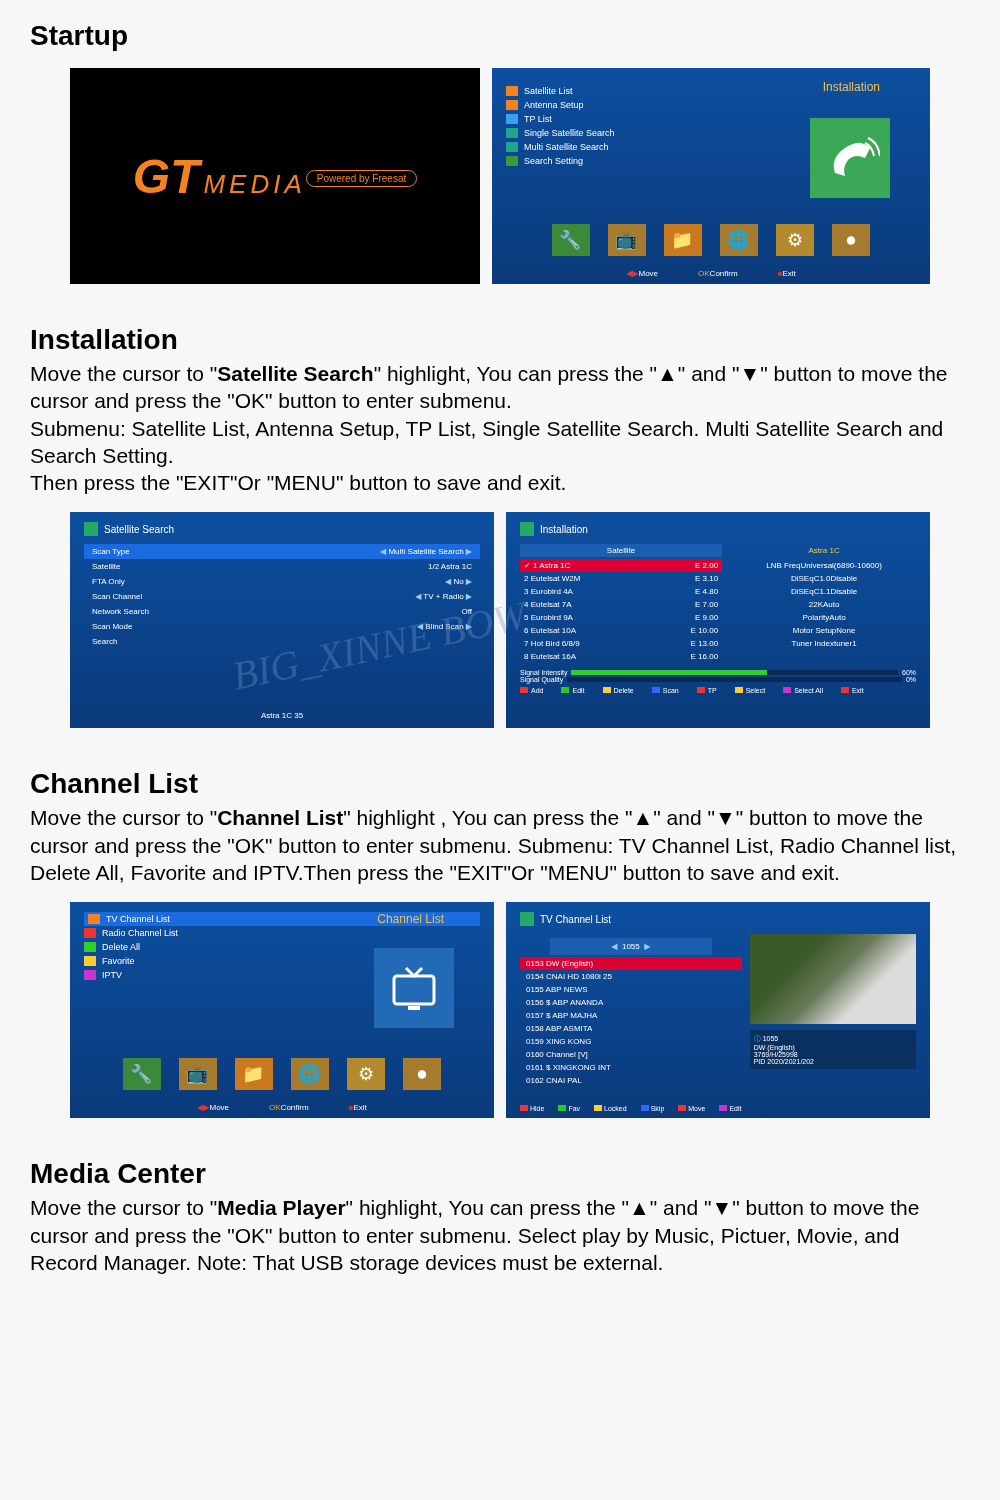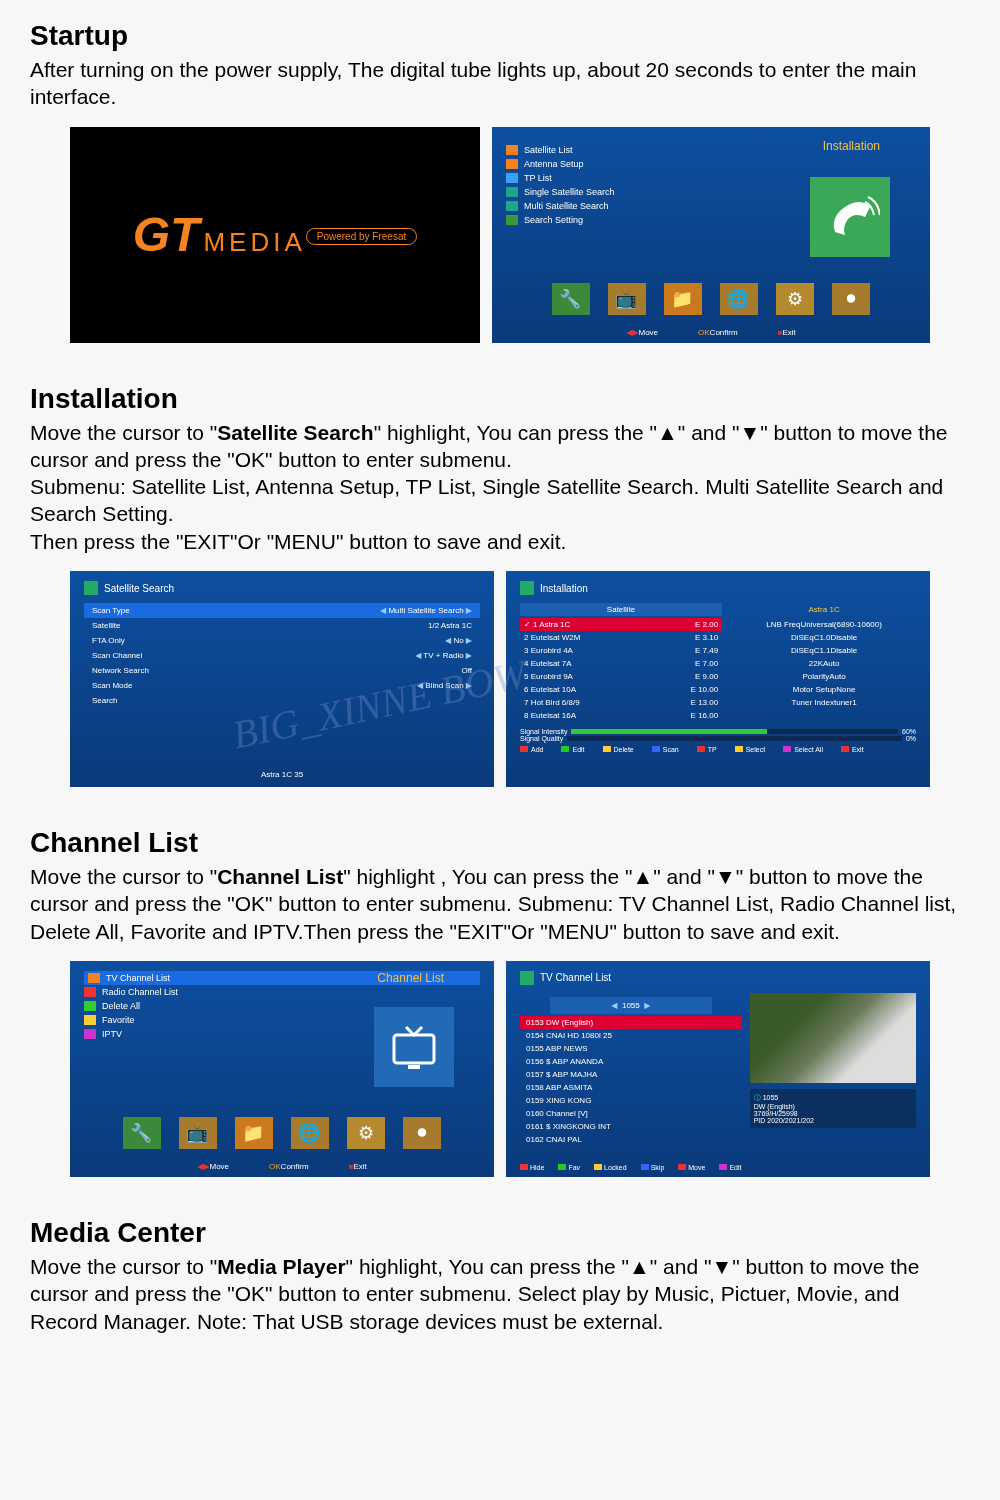--- a/index.html
+++ b/index.html
@@ -7,21 +7,21 @@
 .section { margin-bottom:40px; }
 .sec-title { font-size:28px; font-weight:bold; margin-bottom:4px; }
 .sec-body { font-size:21px; line-height:1.3; }
 .bold { font-weight:bold; }
 .shotrow { display:flex; gap:12px; margin-top:16px; padding:0 40px; }
 .shot { flex:1; height:216px; position:relative; overflow:hidden; }
 .shot.black { background:#000; display:flex; align-items:center; justify-content:center; flex-direction:row; }
 .shot.blue { background:linear-gradient(180deg,#0d4fa0 0%,#0a3a7a 100%); padding:10px 14px; color:#fff; font-size:9px; }
 .logo-gt { display:flex; align-items:baseline; }
 .logo-g { color:#f58220; font-size:48px; font-weight:900; font-style:italic; }
-.logo-media { color:#f58220; font-size:26px; font-weight:300; letter-spacing:4px; margin-left:4px; }
+.logo-media { color:#f58220; font-size:26px; font-weight:300; letter-spacing:4px; margin-left:4px;font-style:italic; }
 .logo-sub { color:#f58220; border:1px solid #f58220; border-radius:10px; font-size:10px; padding:2px 10px; margin-top:4px; }
 
 .inst-title { position:absolute; top:12px; right:50px; color:#f5c242; font-size:12px; }
 .inst-menu { margin-top:6px; }
 .inst-item { display:flex; gap:6px; padding:2px 0; }
 .inst-item .ic { width:12px; height:10px; display:inline-block; }
 .ic.orange{background:#f58220;} .ic.blue2{background:#3aa0f0;} .ic.teal{background:#1ea68c;} .ic.green{background:#3a9a3a;}
 .inst-icon { position:absolute; right:40px; top:50px; width:80px; height:80px; background:#3aa856; display:flex; align-items:center; justify-content:center; }
 .inst-icon svg { width:60px; height:60px; }
 .bottombar { position:absolute; bottom:28px; left:0; right:0; display:flex; justify-content:center; gap:18px; }
@@ -75,21 +75,20 @@
 .infobox .ii { color:#3cf; }
 .legend2 { display:flex; gap:14px; font-size:7px; position:absolute; bottom:6px; left:14px; }
 
 .watermark { position:absolute; color:rgba(120,150,200,0.35); font-size:40px; font-style:italic; font-family:'Times New Roman',serif; transform:rotate(-12deg); pointer-events:none; }
 </style>
 </head>
 <body>
 
 <div class="section">
   <div class="sec-title">Startup</div>
-  <div class="sec-body">After turning on the power supply, The digital tube lights up, about 20 seconds to enter the main interface.</div>
   <div class="shotrow">
     <div class="shot black">
       <div class="logo-gt">
         <span class="logo-g">GT</span>
         <span class="logo-media">MEDIA</span>
       </div>
       <div class="logo-sub">Powered by Freesat</div>
     </div>
     <div class="shot blue">
       <div class="inst-title">Installation</div>
@@ -202,21 +201,21 @@
           <div class="satrow sel">
               <span><span style="color:#fff">✓</span> <span>1</span>  <span>Astra 1C</span></span>
               <span>E  2.00</span>
             </div>
           <div class="satrow">
               <span><span>2</span>  <span>Eutelsat W2M</span></span>
               <span>E  3.10</span>
             </div>
           <div class="satrow">
               <span><span>3</span>  <span>Eurobird 4A</span></span>
-              <span>E  7.49</span>
+              <span>E  4.80</span>
             </div>
           <div class="satrow">
               <span><span>4</span>  <span>Eutelsat 7A</span></span>
               <span>E  7.00</span>
             </div>
           <div class="satrow">
               <span><span>5</span>  <span>Eurobird 9A</span></span>
               <span>E  9.00</span>
             </div>
           <div class="satrow">

